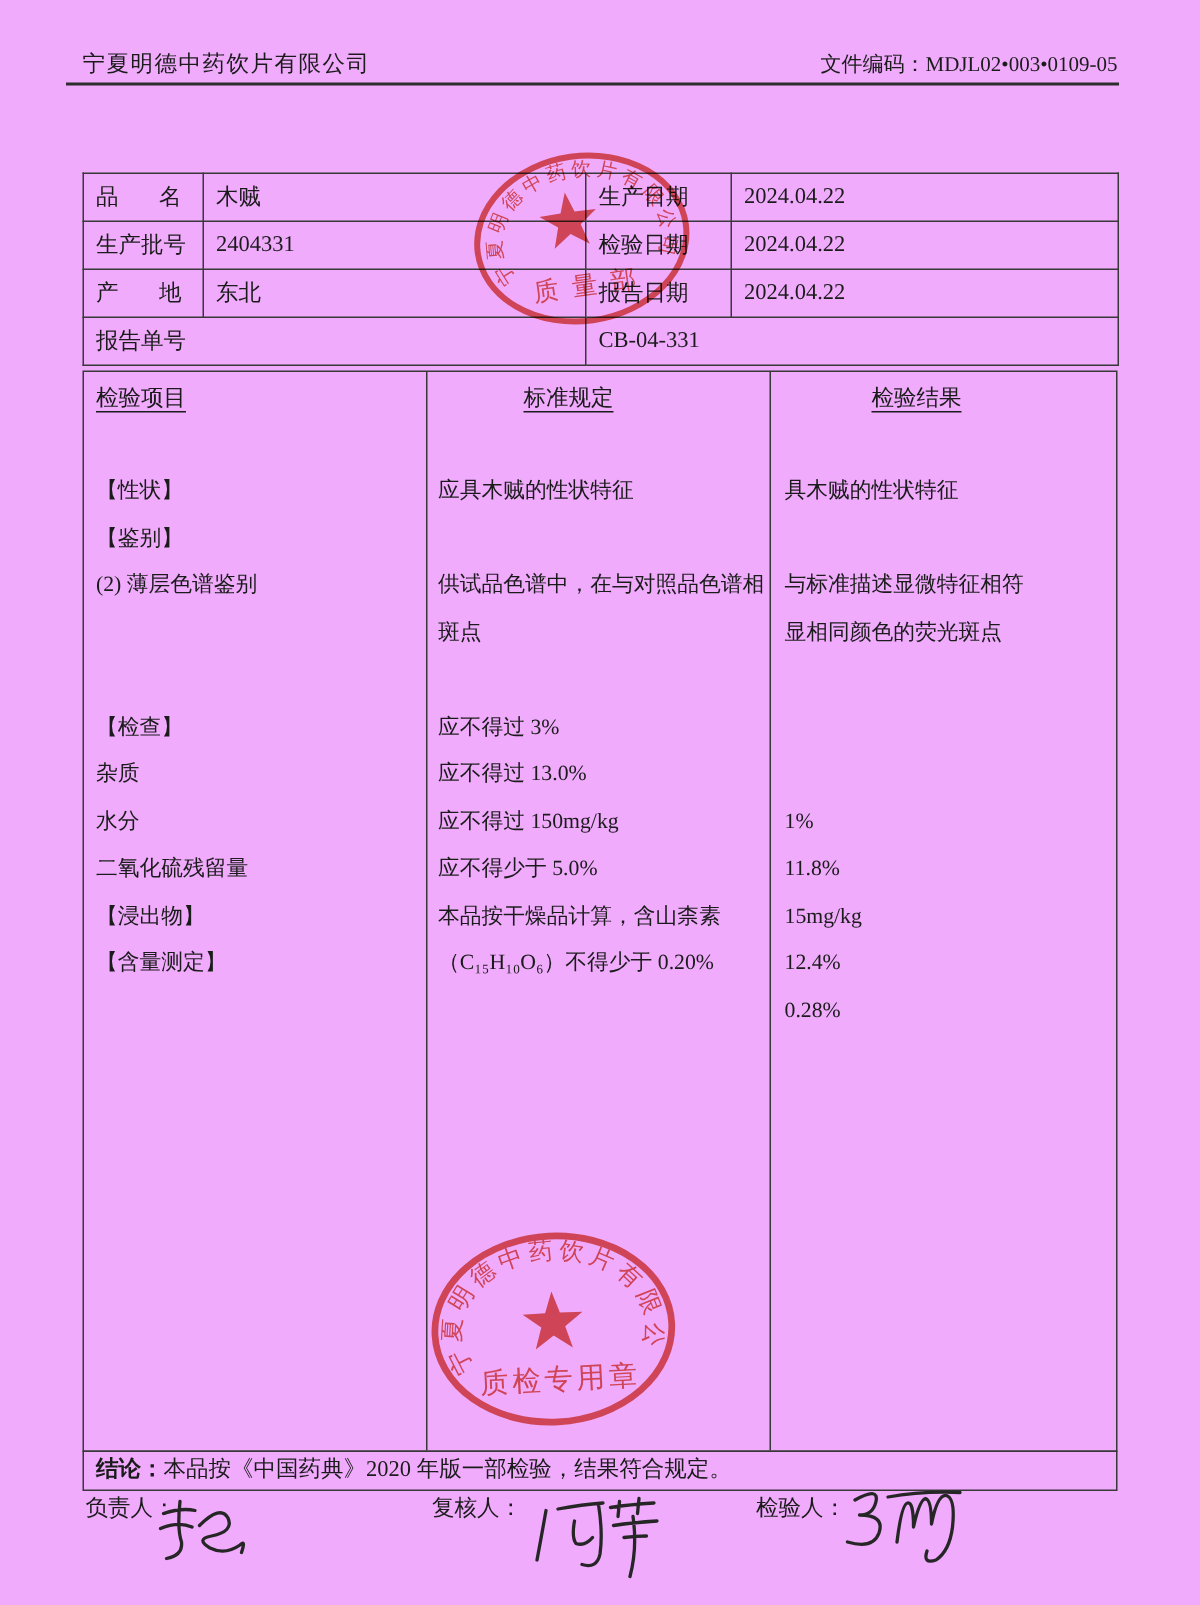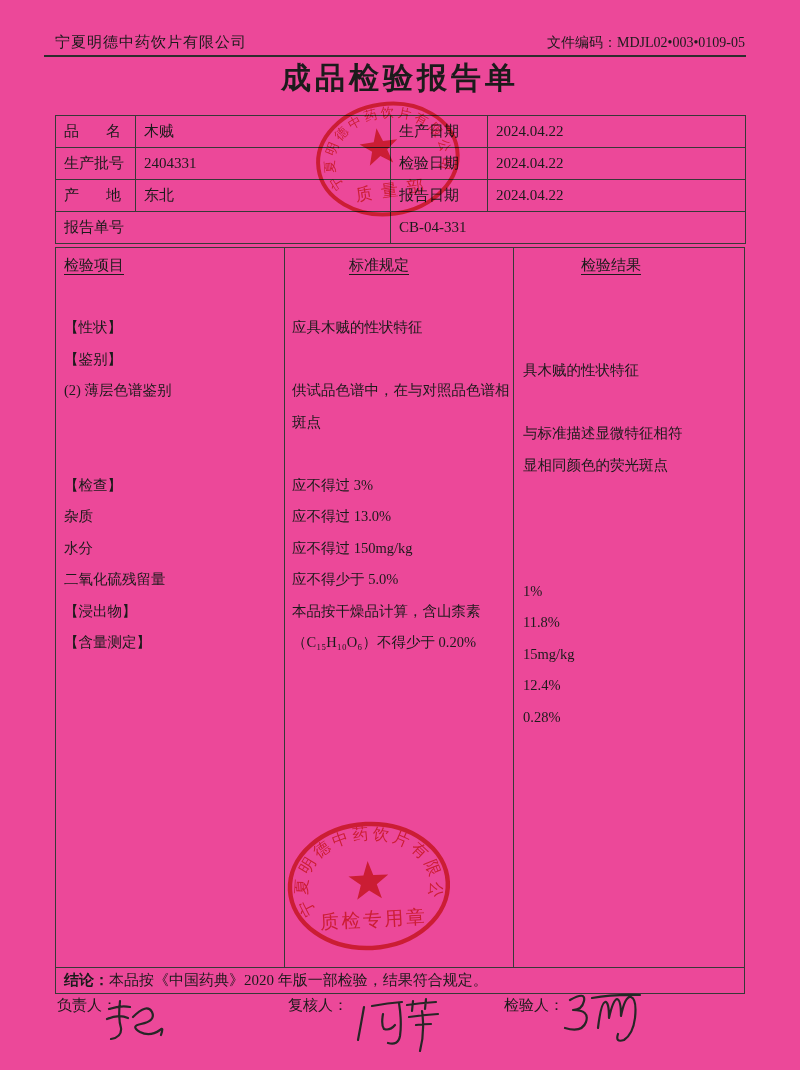--- a/index.html
+++ b/index.html
@@ -1,17 +1,17 @@
 <!DOCTYPE html>
 <html><head>
 <meta charset="utf-8">
 <style>
   html,body { margin:0; padding:0; background:#ffffff; }
   .page {
-    position:relative; width:800px; height:1070px; background:#ec4899;
+    position:relative; width:800px; height:1070px; background:#f0abfc;
     font-family:"Liberation Serif","DejaVu Serif",serif; color:#1b1b1b;
     overflow:hidden;
   }
   
   .hdr-company { position:absolute; left:55px; top:33px; font-size:15px; letter-spacing:1px; }
   .hdr-code    { position:absolute; right:55px; top:34px; font-size:14px; }
   .hdr-rule    { position:absolute; left:44px; top:55px; width:702px; height:2px; background:#2d2d2d; }
   .doc-title   { position:absolute; left:0; top:58px; width:100%; text-align:center;
                  font-size:30px; font-weight:bold; letter-spacing:4px; }
   
@@ -42,21 +42,20 @@
   .stamp text { font-family:"Liberation Serif","DejaVu Serif",serif; }
 </style>
 </head>
 <body>
 
 <div class="page">
 
   <div class="hdr-company">宁夏明德中药饮片有限公司</div>
   <div class="hdr-code">文件编码：MDJL02•003•0109-05</div>
   <div class="hdr-rule"></div>
-  <div class="doc-title">成品检验报告单</div>
 
   <table class="info-table">
     <colgroup>
         <col style="width:80px">
         <col style="width:255px">
         <col style="width:97px">
         <col style="width:258px">
       </colgroup>
     <tbody>
         <tr>
@@ -110,21 +109,21 @@
         <div class="insp-line">供试品色谱中，在与对照品色谱相</div>
         <div class="insp-line">斑点</div>
         <div class="insp-line"></div>
         <div class="insp-line">应不得过 3%</div>
         <div class="insp-line">应不得过 13.0%</div>
         <div class="insp-line">应不得过 150mg/kg</div>
         <div class="insp-line">应不得少于 5.0%</div>
         <div class="insp-line">本品按干燥品计算，含山柰素</div>
         <div class="insp-line">（C₁₅H₁₀O₆）不得少于 0.20%</div>
       </div>
-    <div class="insp-col" style="left:467px;width:220px;margin-top:43px;">
+    <div class="insp-col" style="left:467px;width:220px;">
         <div class="insp-line">具木贼的性状特征</div>
         <div class="insp-line"></div>
         <div class="insp-line">与标准描述显微特征相符</div>
         <div class="insp-line">显相同颜色的荧光斑点</div>
         <div class="insp-line"></div>
         <div class="insp-line"></div>
         <div class="insp-line"></div>
         <div class="insp-line">1%</div>
         <div class="insp-line">11.8%</div>
         <div class="insp-line">15mg/kg</div>

